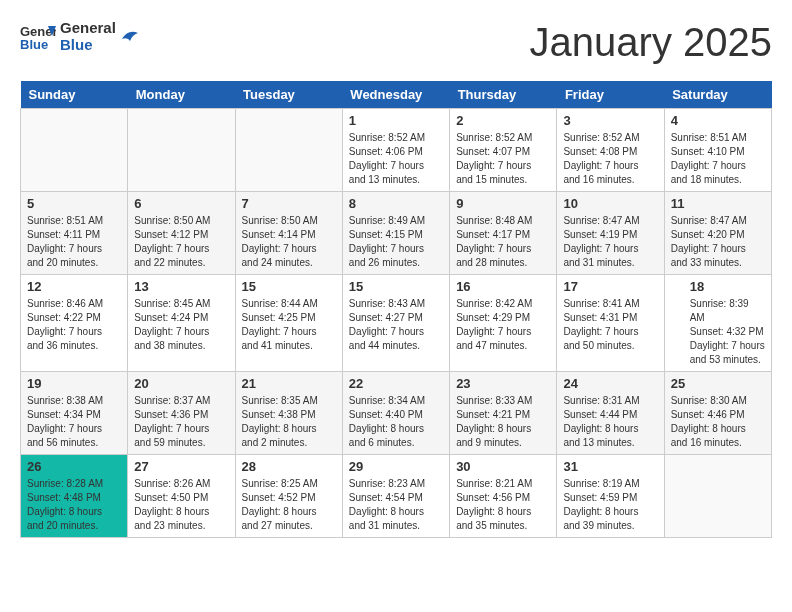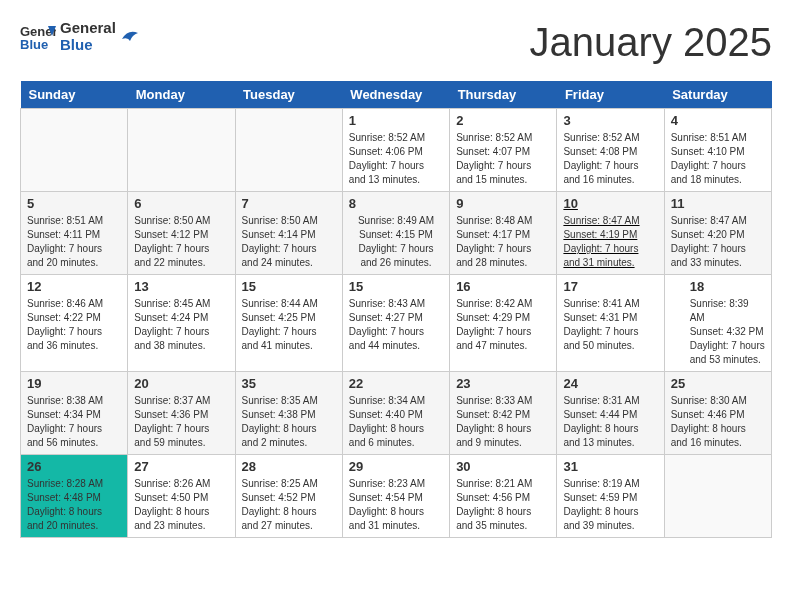--- a/index.html
+++ b/index.html
@@ -167,33 +167,33 @@
         </td>
         <td style="background-color: rgb(245, 245, 245);">
           <div class="day-num">7</div>
           <div class="day-info" style="white-space: pre-line;">Sunrise: 8:50 AM
 Sunset: 4:14 PM
 Daylight: 7 hours
 and 24 minutes.</div>
         </td>
         <td style="background-color: rgb(245, 245, 245);">
           <div class="day-num">8</div>
-          <div class="day-info" style="white-space: pre-line; text-align: center;">Sunrise: 8:49 AM
+          <div class="day-info" style="white-space: pre-line;">Sunrise: 8:49 AM
 Sunset: 4:15 PM
 Daylight: 7 hours
 and 26 minutes.</div>
         </td>
         <td style="background-color: rgb(245, 245, 245);">
           <div class="day-num">9</div>
           <div class="day-info" style="white-space: pre-line;">Sunrise: 8:48 AM
 Sunset: 4:17 PM
 Daylight: 7 hours
 and 28 minutes.</div>
         </td>
-        <td style="background-color: rgb(245, 245, 245); text-decoration: underline;">
+        <td style="background-color: rgb(245, 245, 245);">
           <div class="day-num">10</div>
           <div class="day-info" style="white-space: pre-line;">Sunrise: 8:47 AM
 Sunset: 4:19 PM
 Daylight: 7 hours
 and 31 minutes.</div>
         </td>
         <td style="background-color: rgb(245, 245, 245);">
           <div class="day-num">11</div>
           <div class="day-info" style="white-space: pre-line;">Sunrise: 8:47 AM
 Sunset: 4:20 PM
@@ -261,37 +261,37 @@
 and 56 minutes.</div>
         </td>
         <td style="background-color: rgb(245, 245, 245);">
           <div class="day-num">20</div>
           <div class="day-info" style="white-space: pre-line;">Sunrise: 8:37 AM
 Sunset: 4:36 PM
 Daylight: 7 hours
 and 59 minutes.</div>
         </td>
         <td style="background-color: rgb(245, 245, 245);">
-          <div class="day-num">35</div>
+          <div class="day-num">21</div>
           <div class="day-info" style="white-space: pre-line;">Sunrise: 8:35 AM
 Sunset: 4:38 PM
 Daylight: 8 hours
 and 2 minutes.</div>
         </td>
         <td style="background-color: rgb(245, 245, 245);">
           <div class="day-num">22</div>
           <div class="day-info" style="white-space: pre-line;">Sunrise: 8:34 AM
 Sunset: 4:40 PM
 Daylight: 8 hours
 and 6 minutes.</div>
         </td>
         <td style="background-color: rgb(245, 245, 245);">
           <div class="day-num">23</div>
           <div class="day-info" style="white-space: pre-line;">Sunrise: 8:33 AM
-Sunset: 8:42 PM
+Sunset: 4:21 PM
 Daylight: 8 hours
 and 9 minutes.</div>
         </td>
         <td style="background-color: rgb(245, 245, 245);">
           <div class="day-num">24</div>
           <div class="day-info" style="white-space: pre-line;">Sunrise: 8:31 AM
 Sunset: 4:44 PM
 Daylight: 8 hours
 and 13 minutes.</div>
         </td>

